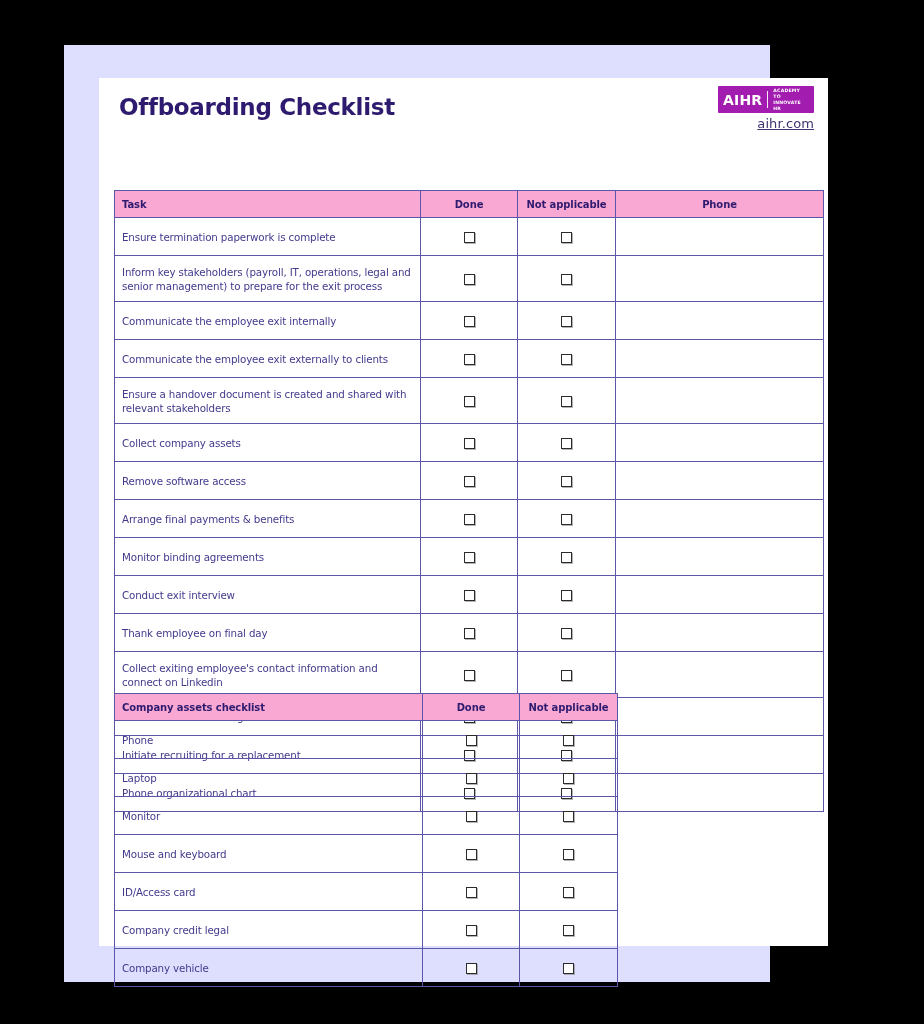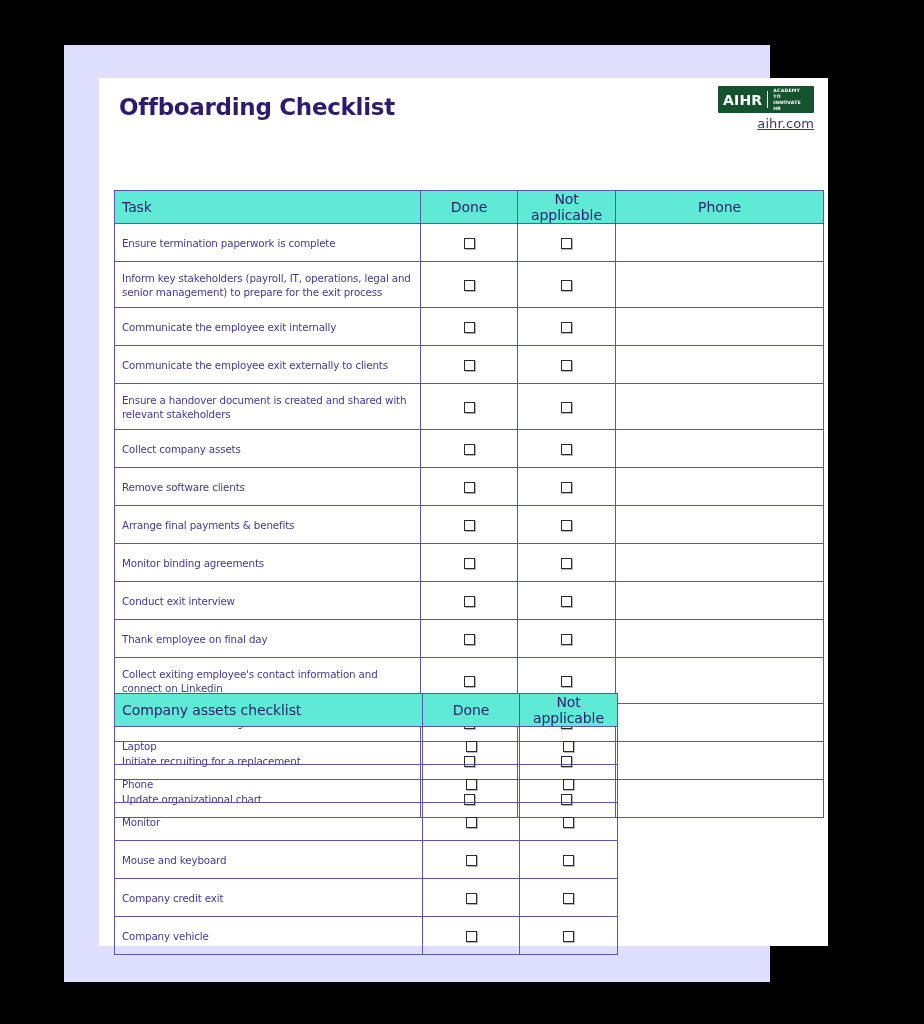--- a/index.html
+++ b/index.html
@@ -50,21 +50,21 @@
   .brand {
     position: absolute;
     right: 14px;
     top: 8px;
     width: 96px;
     text-align: right;
   }
   .brand-badge {
     display: flex;
     align-items: center;
-    background: #14532d;
+    background: #a21caf;
     height: 27px;
     border-radius: 1px;
     padding: 0 5px;
     box-sizing: border-box;
   }
   .brand-mark {
     color: #ffffff;
     font-size: 14px;
     font-weight: bold;
     letter-spacing: 0.2px;
@@ -112,24 +112,24 @@
     left: 15px;
     top: 615px;
     width: 493px;
   }
   .tbl th, .tbl td {
     border: 1px solid #5b56a8;
     padding: 0;
     vertical-align: middle;
   }
   .tbl thead th {
-    background: #5eead4;
+    background: #f9a8d4;
     color: #2e1a6e;
-    font-size: 14px;
-    font-weight: normal;
+    font-size: 10px;
+    font-weight: bold;
     height: 26px;
     letter-spacing: -0.1px;
   }
   .th-left {
     text-align: left;
     padding-left: 7px !important;
   }
   .th-center { text-align: center; }
 
   .task-cell {
@@ -232,21 +232,21 @@
             <td class="chk-cell"><span class="checkbox"></span></td>
             <td class="note-cell c-note"></td>
           </tr>
           <tr class="row-1">
             <td class="task-cell c-task">Collect company assets</td>
             <td class="chk-cell"><span class="checkbox"></span></td>
             <td class="chk-cell"><span class="checkbox"></span></td>
             <td class="note-cell c-note"></td>
           </tr>
           <tr class="row-1">
-            <td class="task-cell c-task">Remove software clients</td>
+            <td class="task-cell c-task">Remove software access</td>
             <td class="chk-cell"><span class="checkbox"></span></td>
             <td class="chk-cell"><span class="checkbox"></span></td>
             <td class="note-cell c-note"></td>
           </tr>
           <tr class="row-1">
             <td class="task-cell c-task">Arrange final payments &amp; benefits</td>
             <td class="chk-cell"><span class="checkbox"></span></td>
             <td class="chk-cell"><span class="checkbox"></span></td>
             <td class="note-cell c-note"></td>
           </tr>
@@ -280,59 +280,64 @@
             <td class="chk-cell"><span class="checkbox"></span></td>
             <td class="note-cell c-note"></td>
           </tr>
           <tr class="row-1">
             <td class="task-cell c-task">Initiate recruiting for a replacement</td>
             <td class="chk-cell"><span class="checkbox"></span></td>
             <td class="chk-cell"><span class="checkbox"></span></td>
             <td class="note-cell c-note"></td>
           </tr>
           <tr class="row-1">
-            <td class="task-cell c-task">Update organizational chart</td>
+            <td class="task-cell c-task">Phone organizational chart</td>
             <td class="chk-cell"><span class="checkbox"></span></td>
             <td class="chk-cell"><span class="checkbox"></span></td>
             <td class="note-cell c-note"></td>
           </tr>
         </tbody>
     </table>
 
     <table class="tbl" id="table-assets">
       <thead>
         <tr>
           <th class="a-task th-left">Company assets checklist</th>
           <th class="a-done th-center">Done</th>
           <th class="a-na th-center">Not applicable</th>
         </tr>
       </thead>
       <tbody id="assets-body">
           <tr class="row-1">
+            <td class="task-cell a-task">Phone</td>
+            <td class="chk-cell"><span class="checkbox"></span></td>
+            <td class="chk-cell"><span class="checkbox"></span></td>
+          </tr>
+          <tr class="row-1">
             <td class="task-cell a-task">Laptop</td>
             <td class="chk-cell"><span class="checkbox"></span></td>
             <td class="chk-cell"><span class="checkbox"></span></td>
           </tr>
           <tr class="row-1">
-            <td class="task-cell a-task">Phone</td>
-            <td class="chk-cell"><span class="checkbox"></span></td>
-            <td class="chk-cell"><span class="checkbox"></span></td>
-          </tr>
-          <tr class="row-1">
             <td class="task-cell a-task">Monitor</td>
             <td class="chk-cell"><span class="checkbox"></span></td>
             <td class="chk-cell"><span class="checkbox"></span></td>
           </tr>
           <tr class="row-1">
             <td class="task-cell a-task">Mouse and keyboard</td>
             <td class="chk-cell"><span class="checkbox"></span></td>
             <td class="chk-cell"><span class="checkbox"></span></td>
           </tr>
           <tr class="row-1">
-            <td class="task-cell a-task">Company credit exit</td>
+            <td class="task-cell a-task">ID/Access card</td>
+            <td class="chk-cell"><span class="checkbox"></span></td>
+            <td class="chk-cell"><span class="checkbox"></span></td>
+          </tr>
+          <tr class="row-1">
+            <td class="task-cell a-task">Company credit legal</td>
             <td class="chk-cell"><span class="checkbox"></span></td>
             <td class="chk-cell"><span class="checkbox"></span></td>
           </tr>
           <tr class="row-1">
             <td class="task-cell a-task">Company vehicle</td>
             <td class="chk-cell"><span class="checkbox"></span></td>
             <td class="chk-cell"><span class="checkbox"></span></td>
           </tr>
         </tbody>
     </table>

